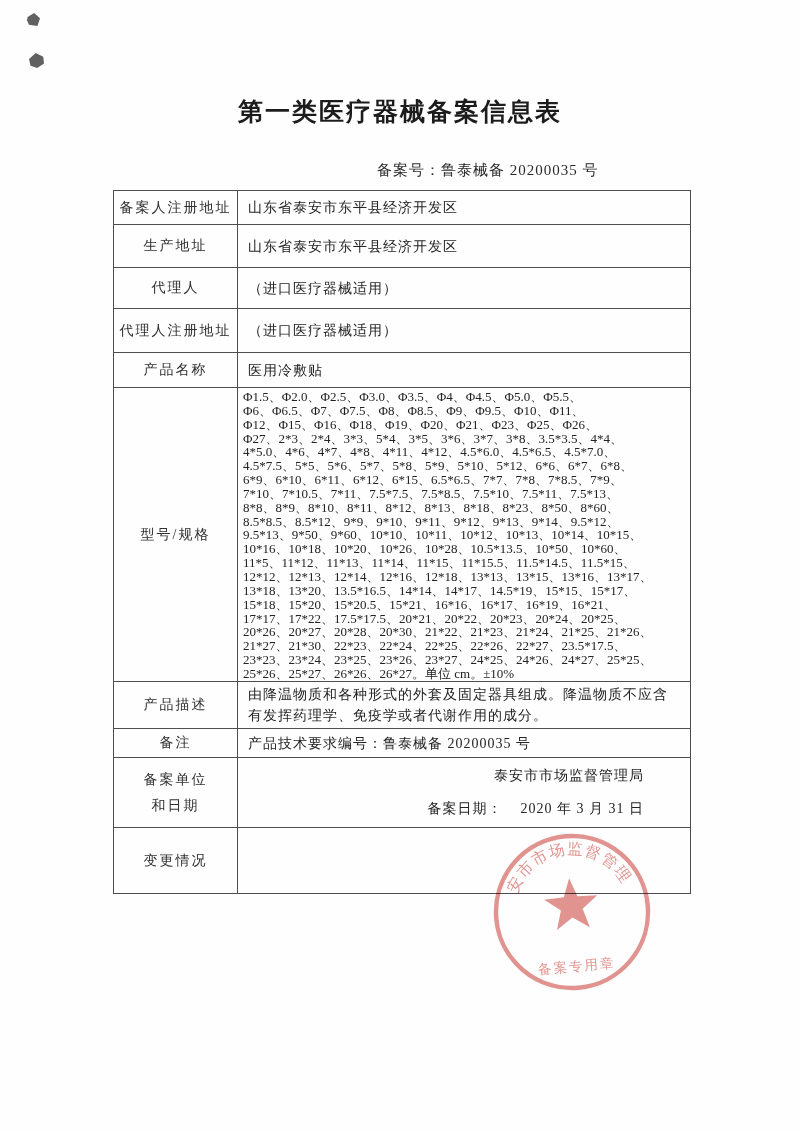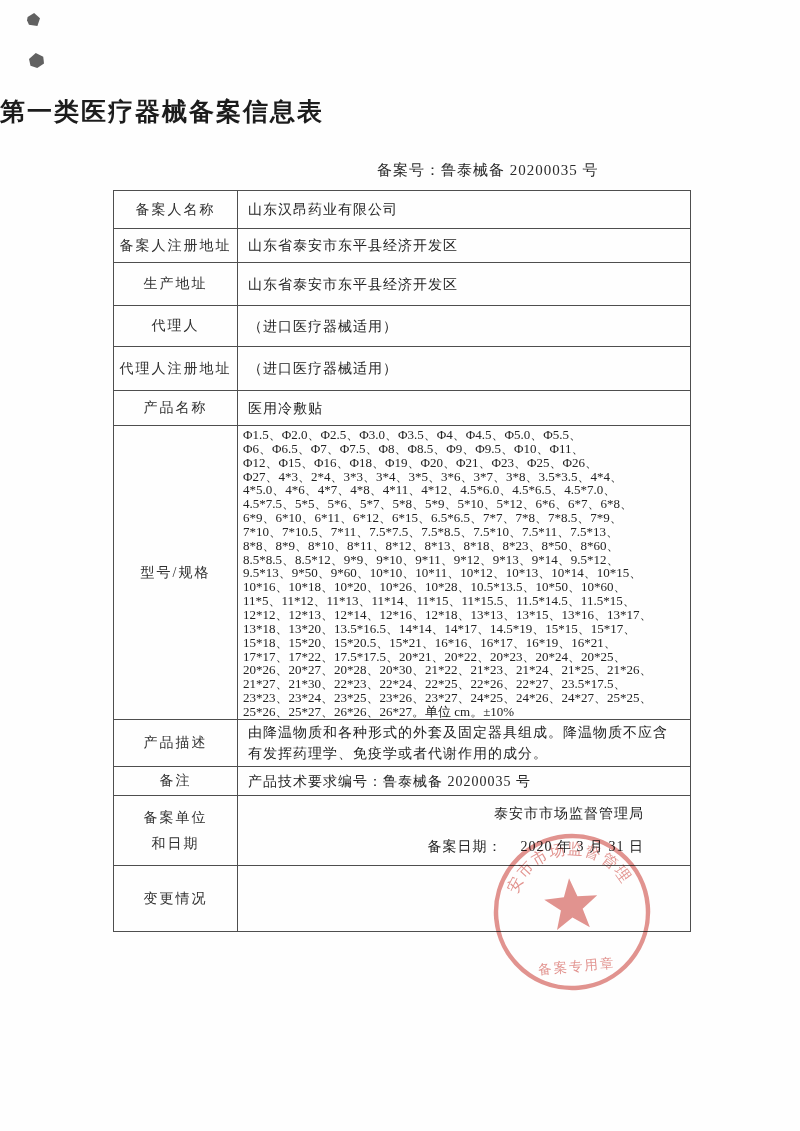--- a/index.html
+++ b/index.html
@@ -1,21 +1,21 @@
 <!DOCTYPE html>
 <html style="--stamp-color: #cf4a43;"><head>
 <meta charset="utf-8">
 <style>
   html,body{margin:0;padding:0;background:#ffffff;}
   .page{
     position:relative;width:800px;height:1131px;background:#fefefe;overflow:hidden;
     font-family:"Liberation Serif","DejaVu Serif",serif;color:#262626;
   }
   .doc-title{
-    position:absolute;top:95px;left:0;width:100%;text-align:left;
+    position:absolute;top:95px;left:0;width:100%;text-align:center;
     font-family:"Liberation Sans","DejaVu Sans",sans-serif;font-weight:bold;
     font-size:25px;letter-spacing:2px;color:#1c1c1c;
   }
   .filing-no{
     position:absolute;top:161px;left:377px;font-size:15px;letter-spacing:1px;color:#2a2a2a;
   }
   table.form{
     position:absolute;top:190px;left:113px;width:577px;
     border-collapse:collapse;table-layout:fixed;
   }
@@ -66,24 +66,20 @@
 
   <div class="doc-title">第一类医疗器械备案信息表</div>
   <div class="filing-no">备案号：鲁泰械备 20200035 号</div>
 
   <table class="form">
     <colgroup>
         <col style="width:124px">
         <col style="width:453px">
       </colgroup>
     <tbody>
-      <tr class="r0">
-        <td class="lbl">备案人名称</td>
-        <td class="val">山东汉昂药业有限公司</td>
-      </tr>
       <tr class="r2">
         <td class="lbl">备案人注册地址</td>
         <td class="val">山东省泰安市东平县经济开发区</td>
       </tr>
       <tr class="r3">
         <td class="lbl">生产地址</td>
         <td class="val">山东省泰安市东平县经济开发区</td>
       </tr>
       <tr class="r4">
         <td class="lbl">代理人</td>
@@ -96,21 +92,21 @@
       <tr class="r6">
         <td class="lbl">产品名称</td>
         <td class="val">医用冷敷贴</td>
       </tr>
       <tr class="r7">
         <td class="lbl">型号/规格</td>
         <td class="val spec">
             <div class="spec-line">Φ1.5、Φ2.0、Φ2.5、Φ3.0、Φ3.5、Φ4、Φ4.5、Φ5.0、Φ5.5、</div>
             <div class="spec-line">Φ6、Φ6.5、Φ7、Φ7.5、Φ8、Φ8.5、Φ9、Φ9.5、Φ10、Φ11、</div>
             <div class="spec-line">Φ12、Φ15、Φ16、Φ18、Φ19、Φ20、Φ21、Φ23、Φ25、Φ26、</div>
-            <div class="spec-line">Φ27、4*3、2*4、3*3、3*4、3*5、3*6、3*7、3*8、3.5*3.5、4*4、</div>
+            <div class="spec-line">Φ27、2*3、2*4、3*3、5*4、3*5、3*6、3*7、3*8、3.5*3.5、4*4、</div>
             <div class="spec-line">4*5.0、4*6、4*7、4*8、4*11、4*12、4.5*6.0、4.5*6.5、4.5*7.0、</div>
             <div class="spec-line">4.5*7.5、5*5、5*6、5*7、5*8、5*9、5*10、5*12、6*6、6*7、6*8、</div>
             <div class="spec-line">6*9、6*10、6*11、6*12、6*15、6.5*6.5、7*7、7*8、7*8.5、7*9、</div>
             <div class="spec-line">7*10、7*10.5、7*11、7.5*7.5、7.5*8.5、7.5*10、7.5*11、7.5*13、</div>
             <div class="spec-line">8*8、8*9、8*10、8*11、8*12、8*13、8*18、8*23、8*50、8*60、</div>
             <div class="spec-line">8.5*8.5、8.5*12、9*9、9*10、9*11、9*12、9*13、9*14、9.5*12、</div>
             <div class="spec-line">9.5*13、9*50、9*60、10*10、10*11、10*12、10*13、10*14、10*15、</div>
             <div class="spec-line">10*16、10*18、10*20、10*26、10*28、10.5*13.5、10*50、10*60、</div>
             <div class="spec-line">11*5、11*12、11*13、11*14、11*15、11*15.5、11.5*14.5、11.5*15、</div>
             <div class="spec-line">12*12、12*13、12*14、12*16、12*18、13*13、13*15、13*16、13*17、</div>

